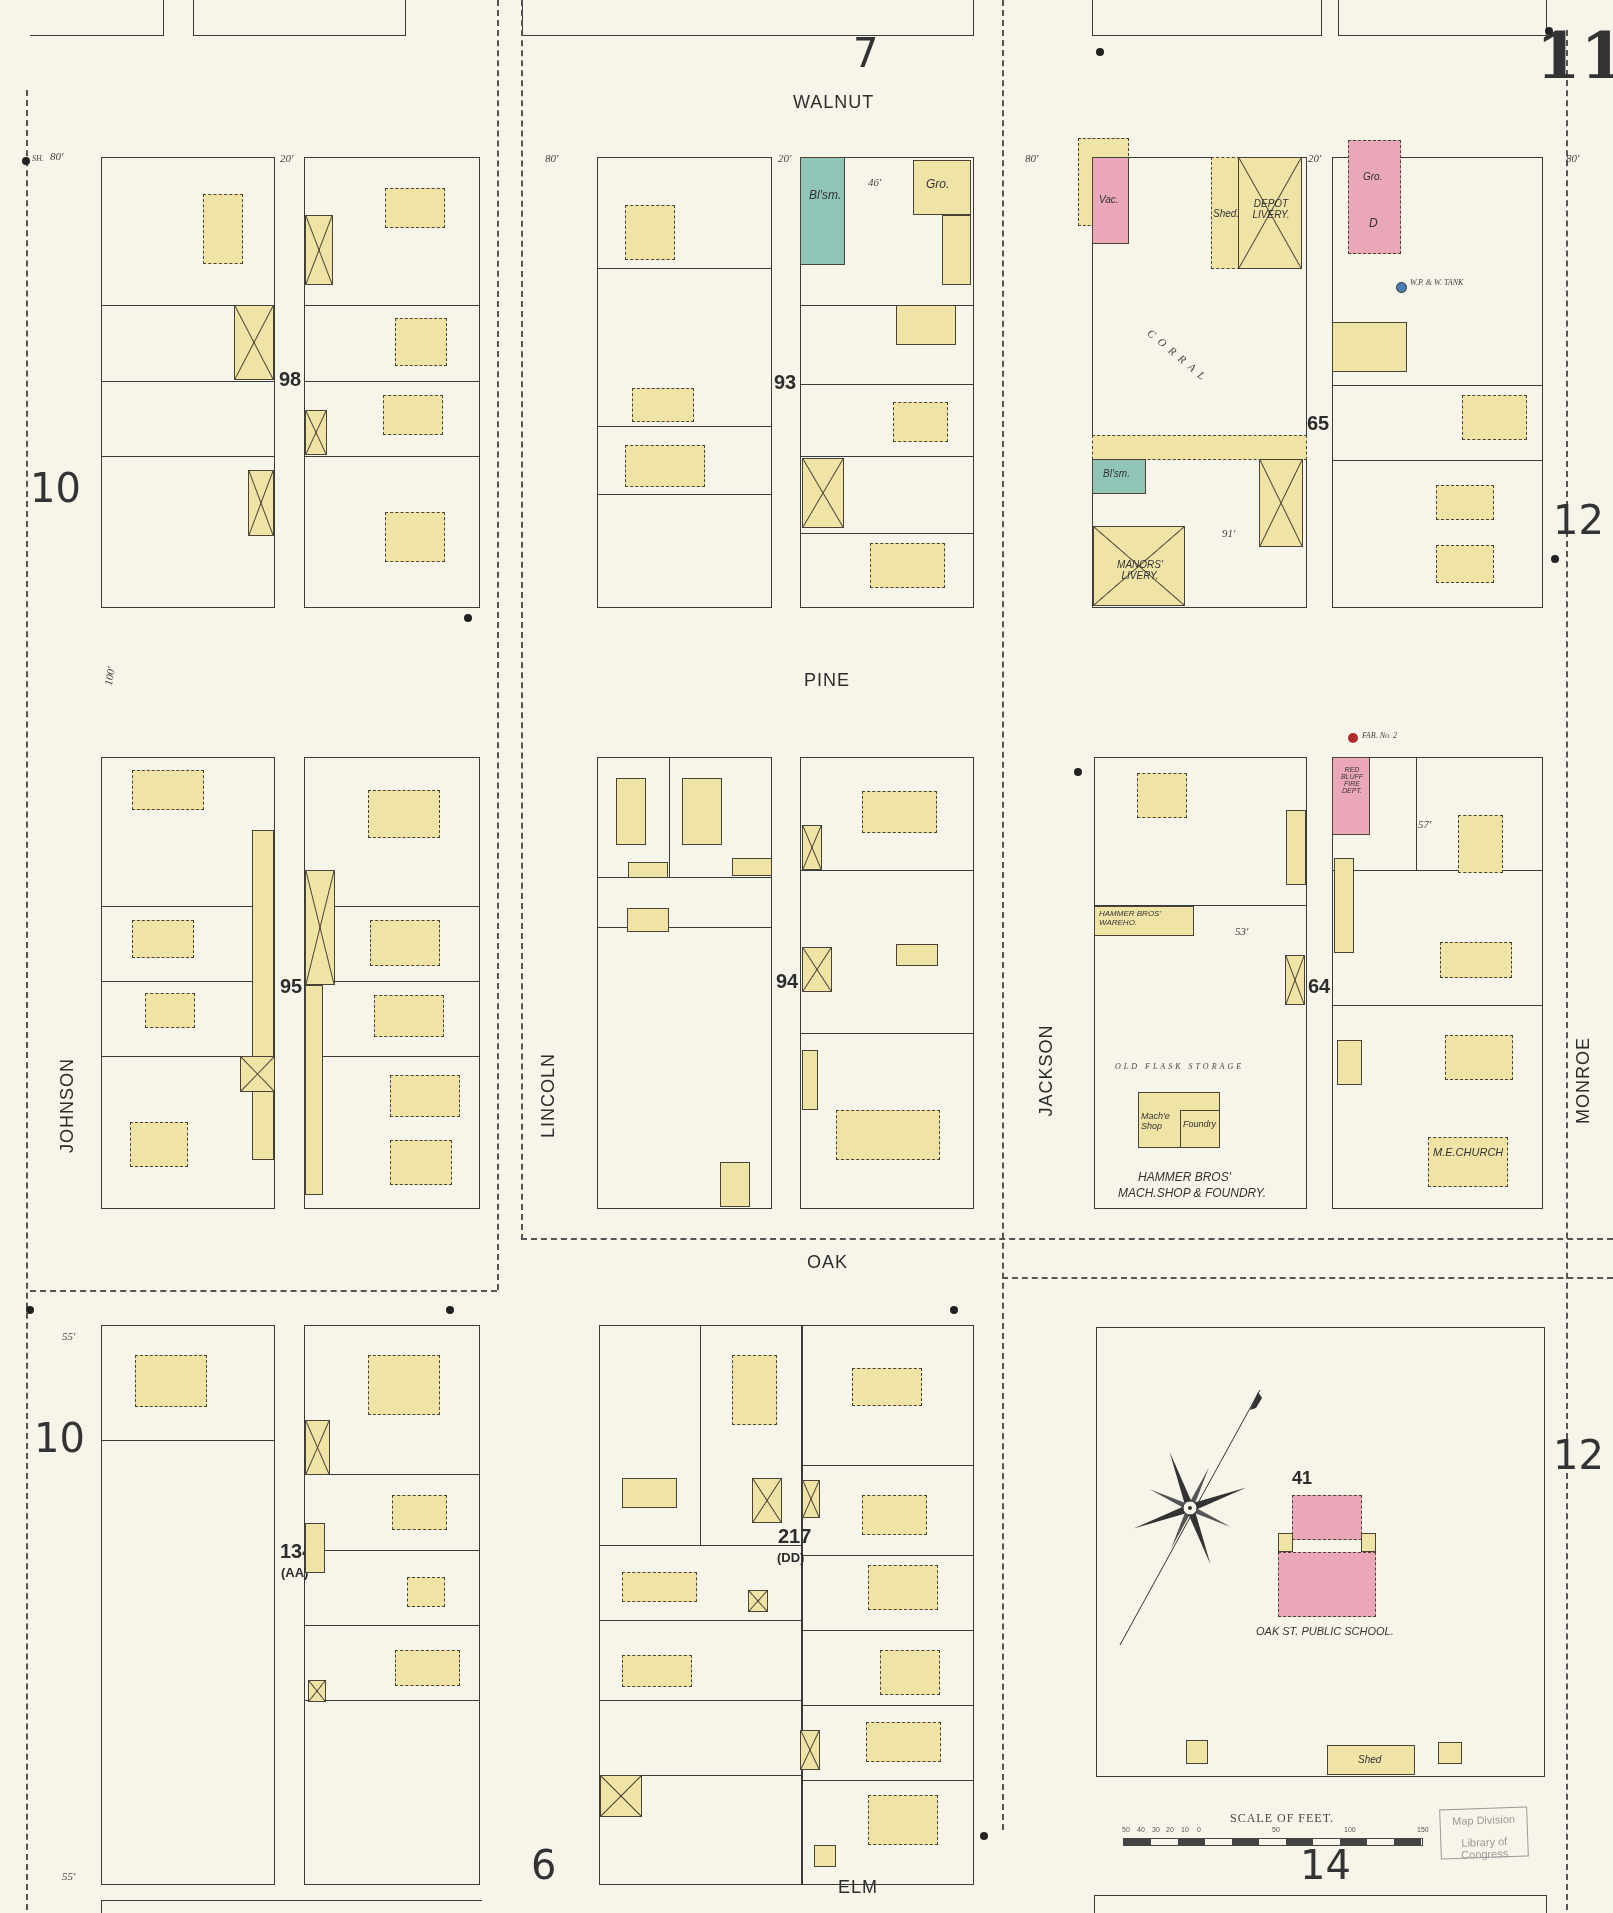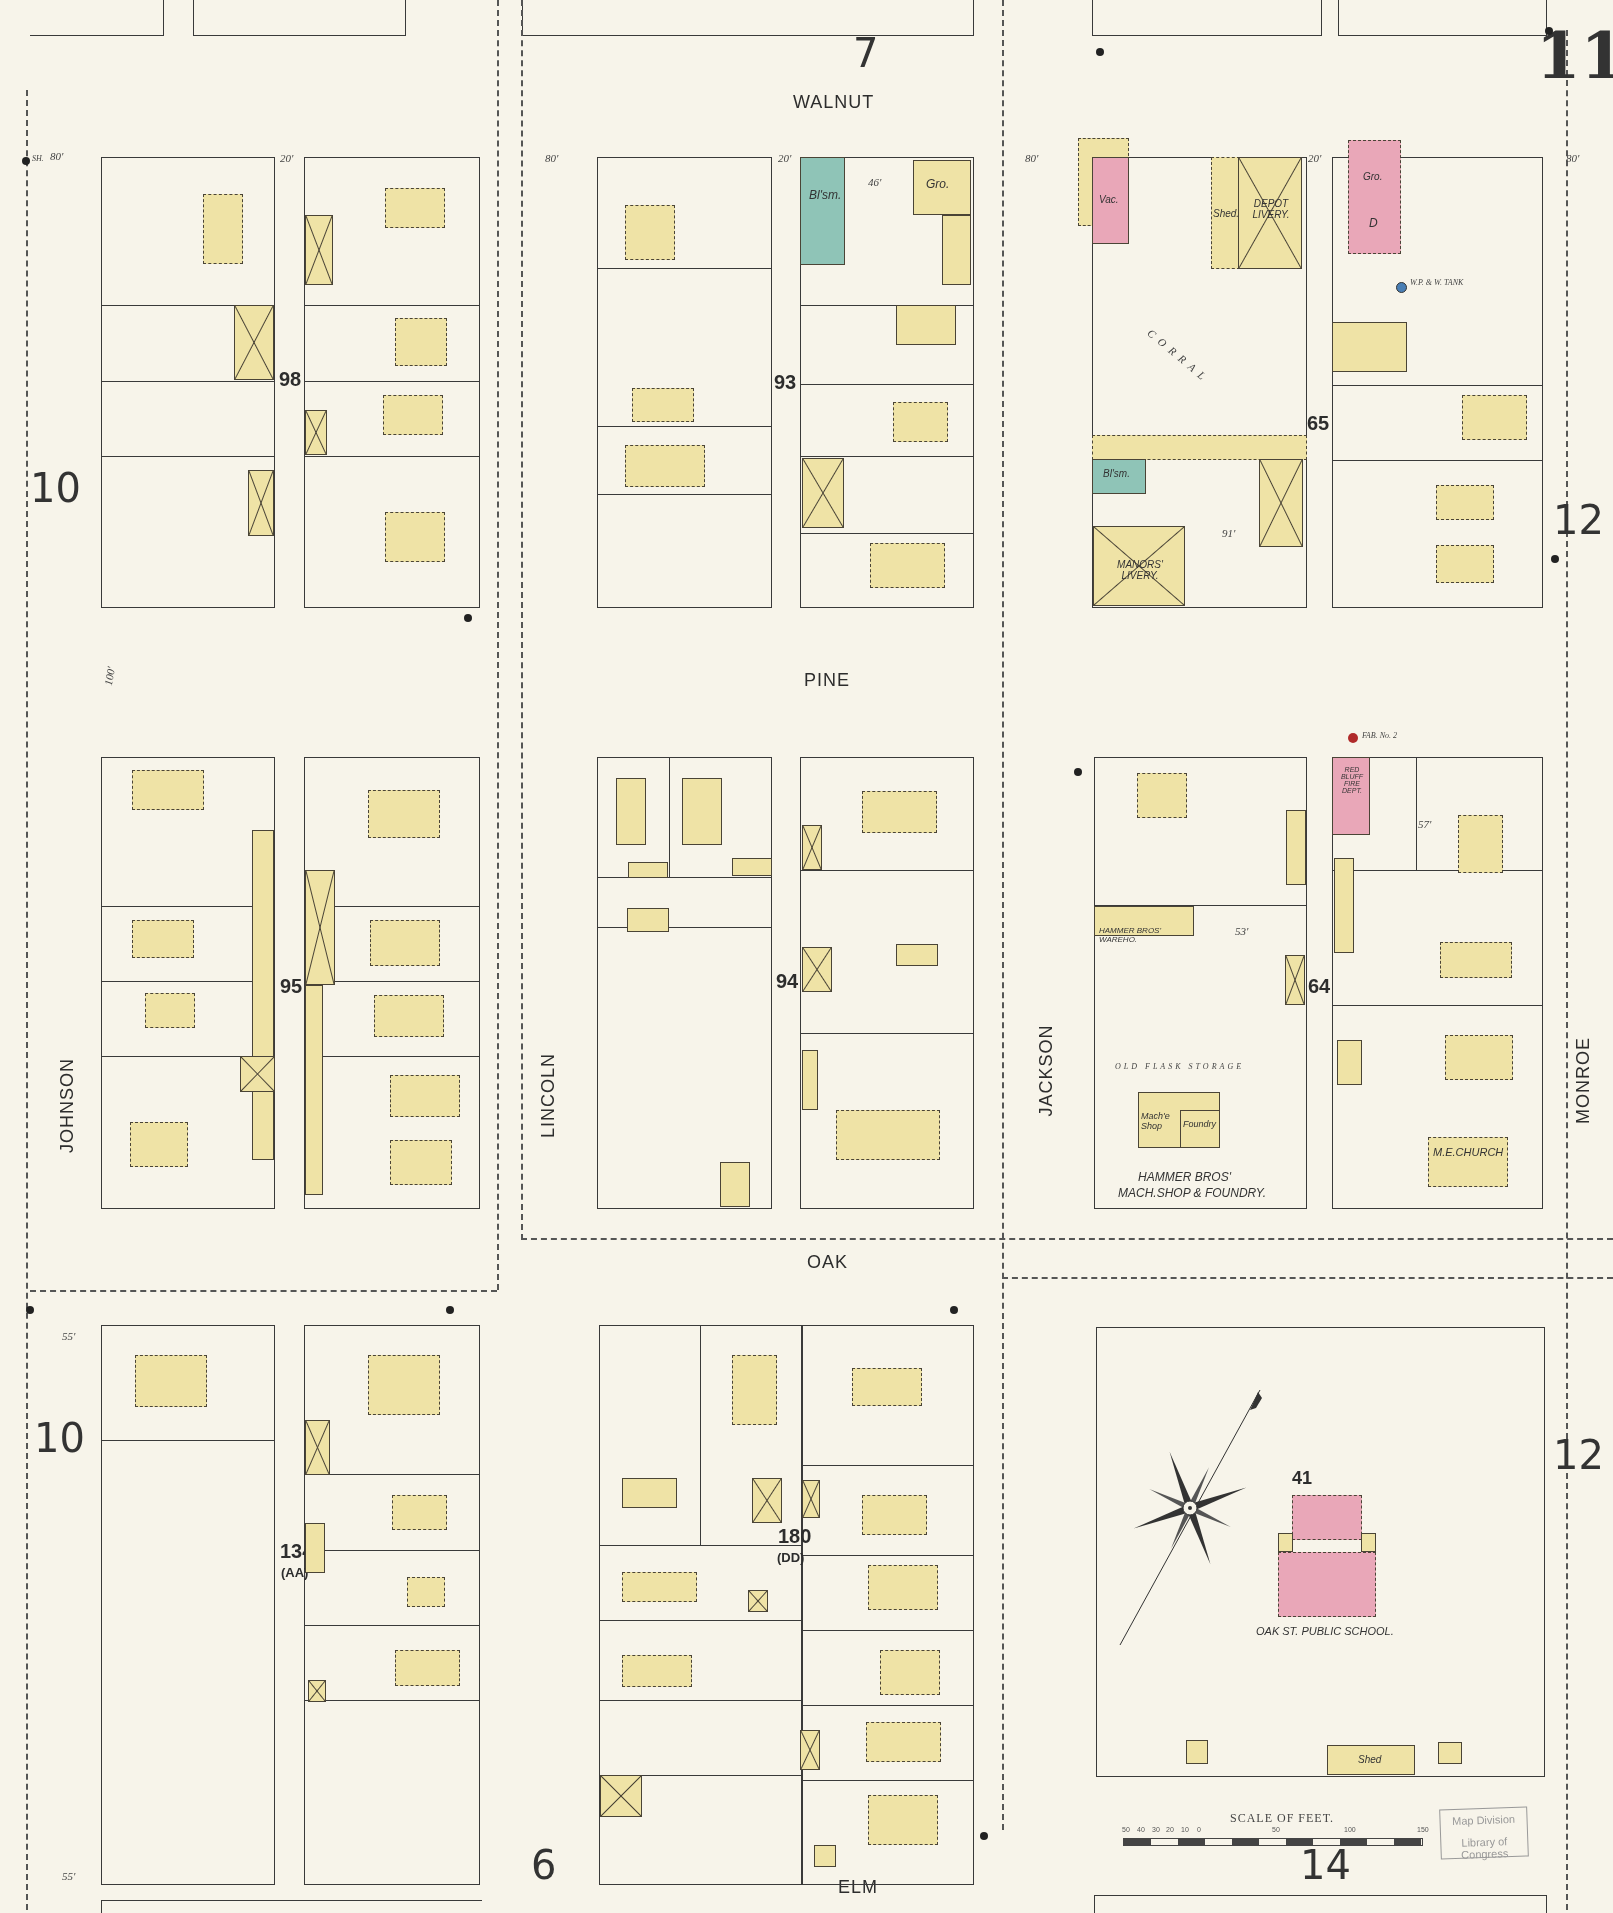--- a/index.html
+++ b/index.html
@@ -190,21 +190,21 @@
 
   <div class="block" style="left:1094px;top:757px;width:213px;height:452px;"></div>
   <div class="block" style="left:1332px;top:757px;width:211px;height:452px;"></div>
   <div class="lotline" style="left:1094px;top:905px;width:213px;height:1px;"></div>
   <div class="lotline" style="left:1332px;top:870px;width:211px;height:1px;"></div>
   <div class="lotline" style="left:1332px;top:1005px;width:211px;height:1px;"></div>
   <div class="lotline" style="left:1416px;top:757px;width:1px;height:113px;"></div>
   <div class="blocknum" style="left:1308px;top:975px;">64</div>
   <div class="bld dash" style="left:1137px;top:773px;width:50px;height:45px;"></div>
   <div class="bld" style="left:1094px;top:906px;width:100px;height:30px;">
-    <span class="label" style="left:4px;top:19px;font-size:8px;white-space:normal;width:70px;">HAMMER BROS' WAREHO.</span>
+    <span class="label" style="left:4px;top:2px;font-size:8px;white-space:normal;width:70px;">HAMMER BROS' WAREHO.</span>
   </div>
   <div class="small" style="left:1115px;top:1062px;font-size:8px;letter-spacing:3px;">OLD FLASK STORAGE</div>
   <div class="bld" style="left:1138px;top:1092px;width:82px;height:56px;">
     <span class="label" style="left:2px;top:18px;font-size:9px;white-space:normal;width:36px;">Mach'e Shop</span>
   </div>
   <div class="bld" style="left:1180px;top:1110px;width:40px;height:38px;">
     <span class="label" style="left:2px;top:8px;font-size:9px;">Foundry</span>
   </div>
   <div class="label" style="left:1138px;top:1170px;">HAMMER BROS'</div>
   <div class="label" style="left:1118px;top:1186px;">MACH.SHOP &amp; FOUNDRY.</div>
@@ -247,21 +247,21 @@
   <div class="lotline" style="left:599px;top:1545px;width:203px;height:1px;"></div>
   <div class="lotline" style="left:599px;top:1620px;width:203px;height:1px;"></div>
   <div class="lotline" style="left:599px;top:1700px;width:203px;height:1px;"></div>
   <div class="lotline" style="left:599px;top:1775px;width:203px;height:1px;"></div>
   <div class="lotline" style="left:802px;top:1465px;width:172px;height:1px;"></div>
   <div class="lotline" style="left:802px;top:1555px;width:172px;height:1px;"></div>
   <div class="lotline" style="left:802px;top:1630px;width:172px;height:1px;"></div>
   <div class="lotline" style="left:802px;top:1705px;width:172px;height:1px;"></div>
   <div class="lotline" style="left:802px;top:1780px;width:172px;height:1px;"></div>
   <div class="lotline" style="left:700px;top:1325px;width:1px;height:220px;"></div>
-  <div class="blocknum" style="left:778px;top:1525px;">180</div>
+  <div class="blocknum" style="left:778px;top:1525px;">217</div>
   <div class="blocknum" style="left:777px;top:1550px;font-size:13px;">(DD)</div>
   <div class="bld dash" style="left:732px;top:1355px;width:45px;height:70px;"></div>
   <div class="bld dash" style="left:852px;top:1368px;width:70px;height:38px;"></div>
   <div class="bld" style="left:622px;top:1478px;width:55px;height:30px;"></div>
   <div class="bld x" style="left:752px;top:1478px;width:30px;height:45px;"></div>
   <div class="bld x" style="left:802px;top:1480px;width:18px;height:38px;"></div>
   <div class="bld dash" style="left:862px;top:1495px;width:65px;height:40px;"></div>
   <div class="bld dash" style="left:622px;top:1572px;width:75px;height:30px;"></div>
   <div class="bld x" style="left:748px;top:1590px;width:20px;height:22px;"></div>
   <div class="bld dash" style="left:868px;top:1565px;width:70px;height:45px;"></div>

